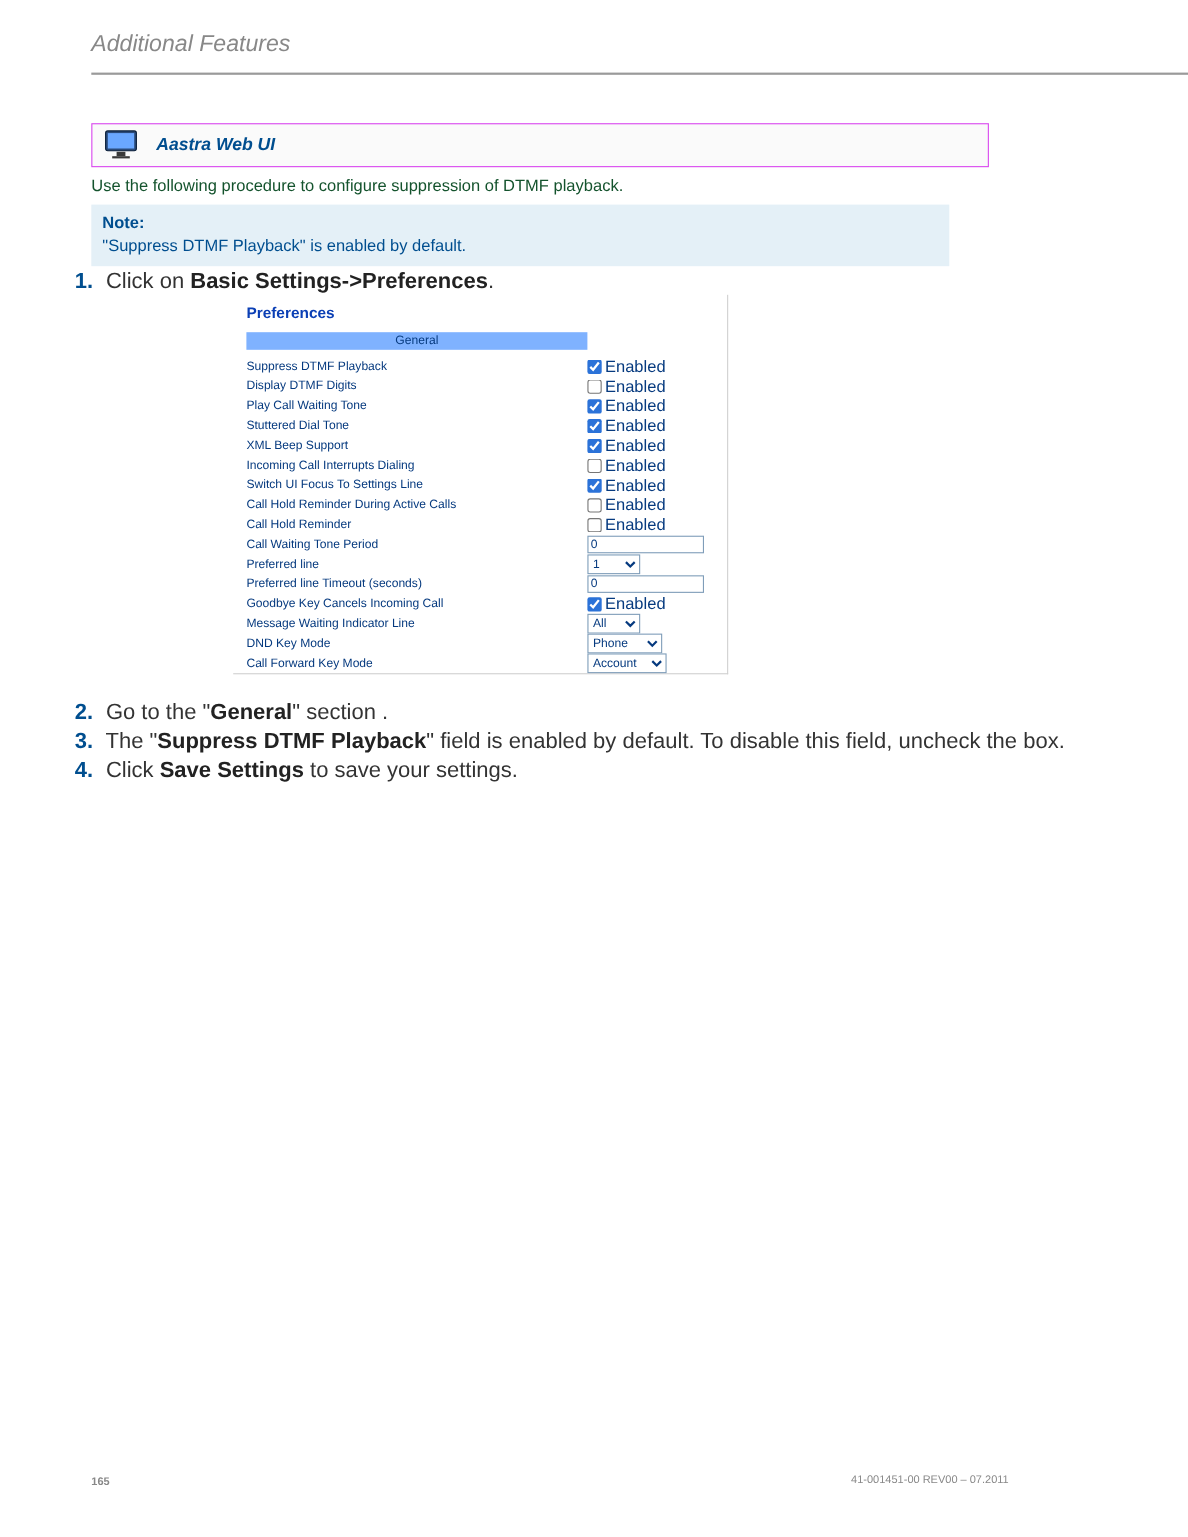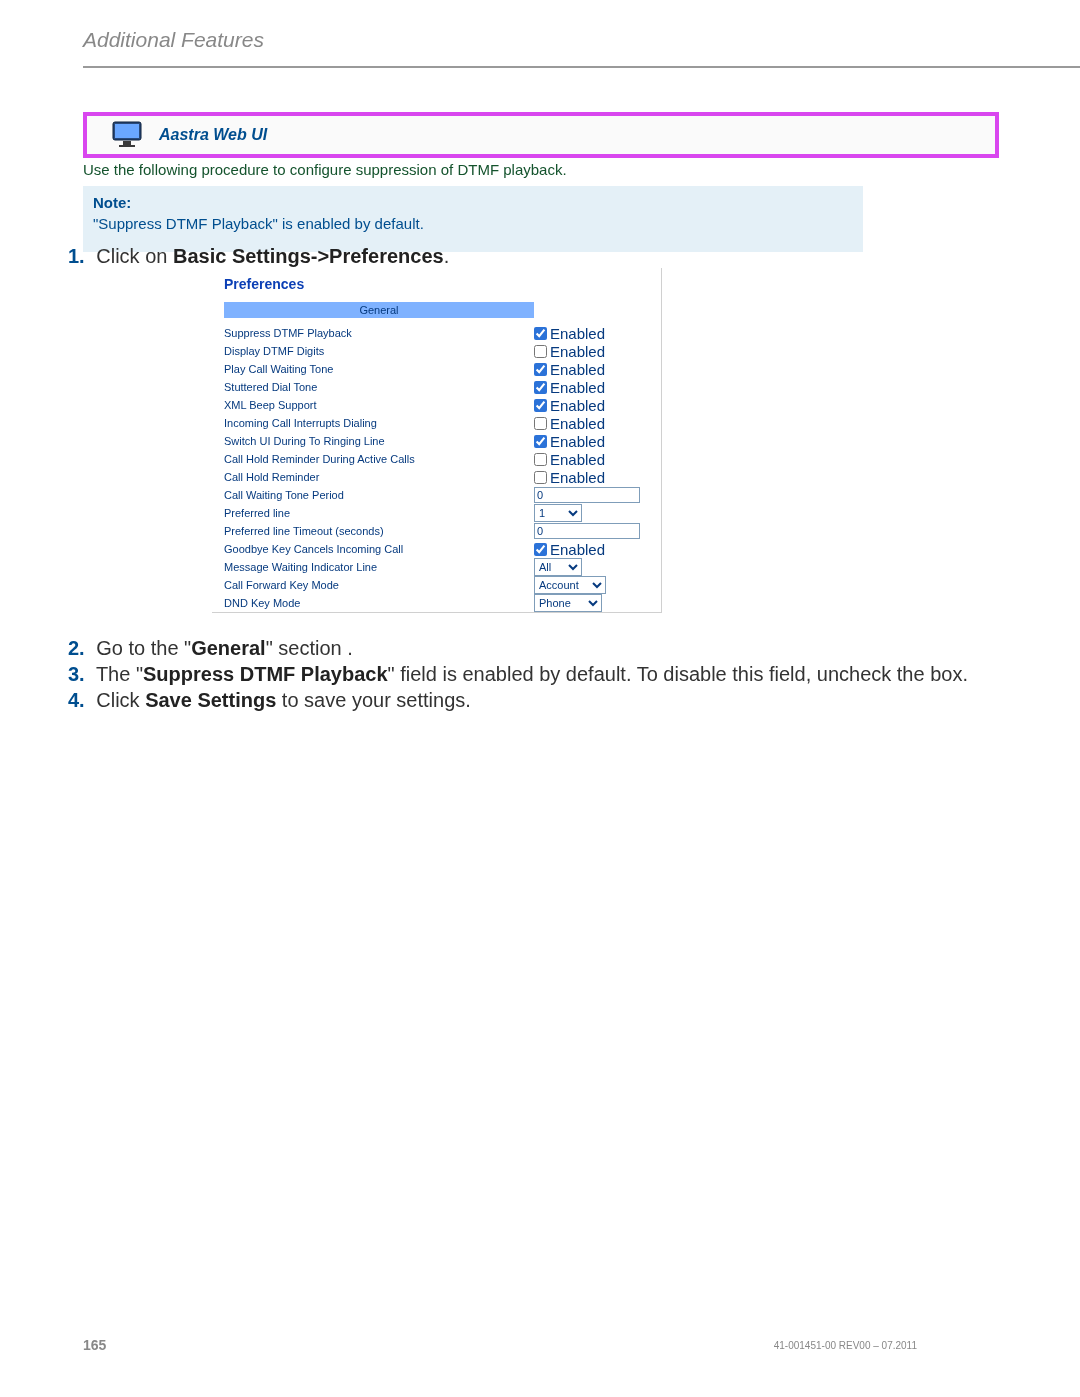--- a/index.html
+++ b/index.html
@@ -40,44 +40,44 @@
     font-weight: 700;
     font-style: italic;
     color: #005b8c;
   }
 
   
   .callout {
     position: absolute;
     left: 83px;
     top: 112px;
-    width: 916px;
+    width: 816px;
     box-sizing: border-box;
-    border: 4px solid #d946ef;
+    border: 1px solid #d946ef;
     background: #fafafa;
     display: flex;
     align-items: center;
-    padding: 4px 24px;
+    padding: 4px 10px;
   }
   .callout .monitor-icon { width: 34px; height: 30px; margin-right: 14px; }
   .callout-label { font-weight: 700; font-style: italic; color: #004e8f; font-size: 16px; }
 
   .intro {
     position: absolute;
     left: 83px; top: 161px;
     font-size: 15px; color: #14532d;
   }
 
   .note-box {
     position: absolute;
     left: 83px; top: 186px;
     width: 780px;
     box-sizing: border-box;
     background: #e4f0f7;
-    padding: 8px 10px 20px 10px;
+    padding: 8px 10px 10px 10px;
   }
   .note-title { color: #004e8f; font-weight: 700; font-size: 15px; }
   .note-body { color: #004e8f; font-size: 15px; margin-top: 4px; }
 
   .step {
     position: absolute;
     left: 68px;
     font-size: 20px;
     color: #333;
   }
@@ -123,21 +123,21 @@
   }
   .prefs-row select {
     font-size: 11px; height: 18px; border: 1px solid #7f9db9; color: #063a7f;
     background: #fff;
   }
   .sel-narrow { width: 48px; }
   .sel-med { width: 68px; }
   .sel-wide { width: 72px; }
 
   
-  .page-num { position: absolute; left: 83px; bottom: 44px; color: #888; font-weight: 700; font-size: 14px; }
+  .page-num { position: absolute; left: 83px; bottom: 44px; color: #888; font-weight: 700; font-size: 10px; }
   .doc-id   { position: absolute; right: 163px; bottom: 46px; color: #888; font-size: 10px; }
 </style>
 </head>
 <body>
 
 <div class="page">
 
   <div class="running-head">Additional Features</div>
   <div class="rule-top"></div>
 
@@ -206,21 +206,21 @@
           </span>
       </div>
       <div class="prefs-row">
         <span class="lbl">Incoming Call Interrupts Dialing</span>
         <span class="ctrl">
             <input type="checkbox" style="">
             <span class="en">Enabled</span>
           </span>
       </div>
       <div class="prefs-row">
-        <span class="lbl">Switch UI During To Ringing Line</span>
+        <span class="lbl">Switch UI Focus To Settings Line</span>
         <span class="ctrl">
             <input type="checkbox" checked="" style="">
             <span class="en">Enabled</span>
           </span>
       </div>
       <div class="prefs-row">
         <span class="lbl">Call Hold Reminder During Active Calls</span>
         <span class="ctrl">
             <input type="checkbox" style="">
             <span class="en">Enabled</span>
@@ -258,29 +258,29 @@
             <span class="en">Enabled</span>
           </span>
       </div>
       <div class="prefs-row">
         <span class="lbl">Message Waiting Indicator Line</span>
         <span class="ctrl">
             <select class="sel-narrow"><option>All</option></select>
           </span>
       </div>
       <div class="prefs-row">
+        <span class="lbl">DND Key Mode</span>
+        <span class="ctrl">
+            <select class="sel-med"><option>Phone</option></select>
+          </span>
+      </div>
+      <div class="prefs-row">
         <span class="lbl">Call Forward Key Mode</span>
         <span class="ctrl">
             <select class="sel-wide"><option>Account</option></select>
-          </span>
-      </div>
-      <div class="prefs-row">
-        <span class="lbl">DND Key Mode</span>
-        <span class="ctrl">
-            <select class="sel-med"><option>Phone</option></select>
           </span>
       </div>
 
     </div>
   </div>
 
   <div class="step step2">
     <span class="num">2.</span>
     <span>Go to the "</span><b>General</b><span>" section .</span>
   </div>

